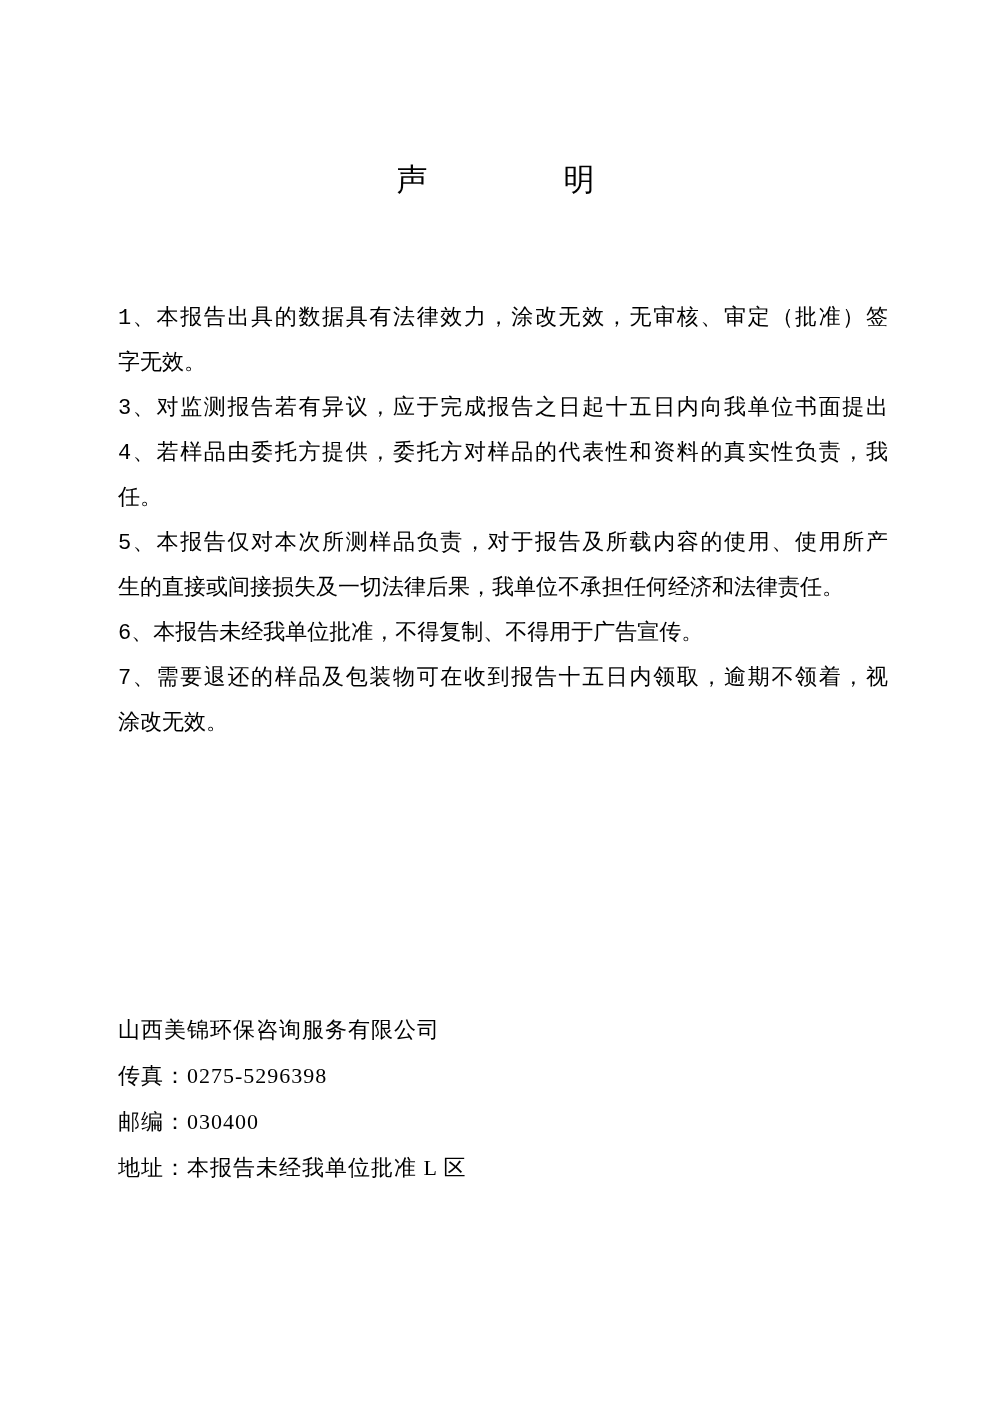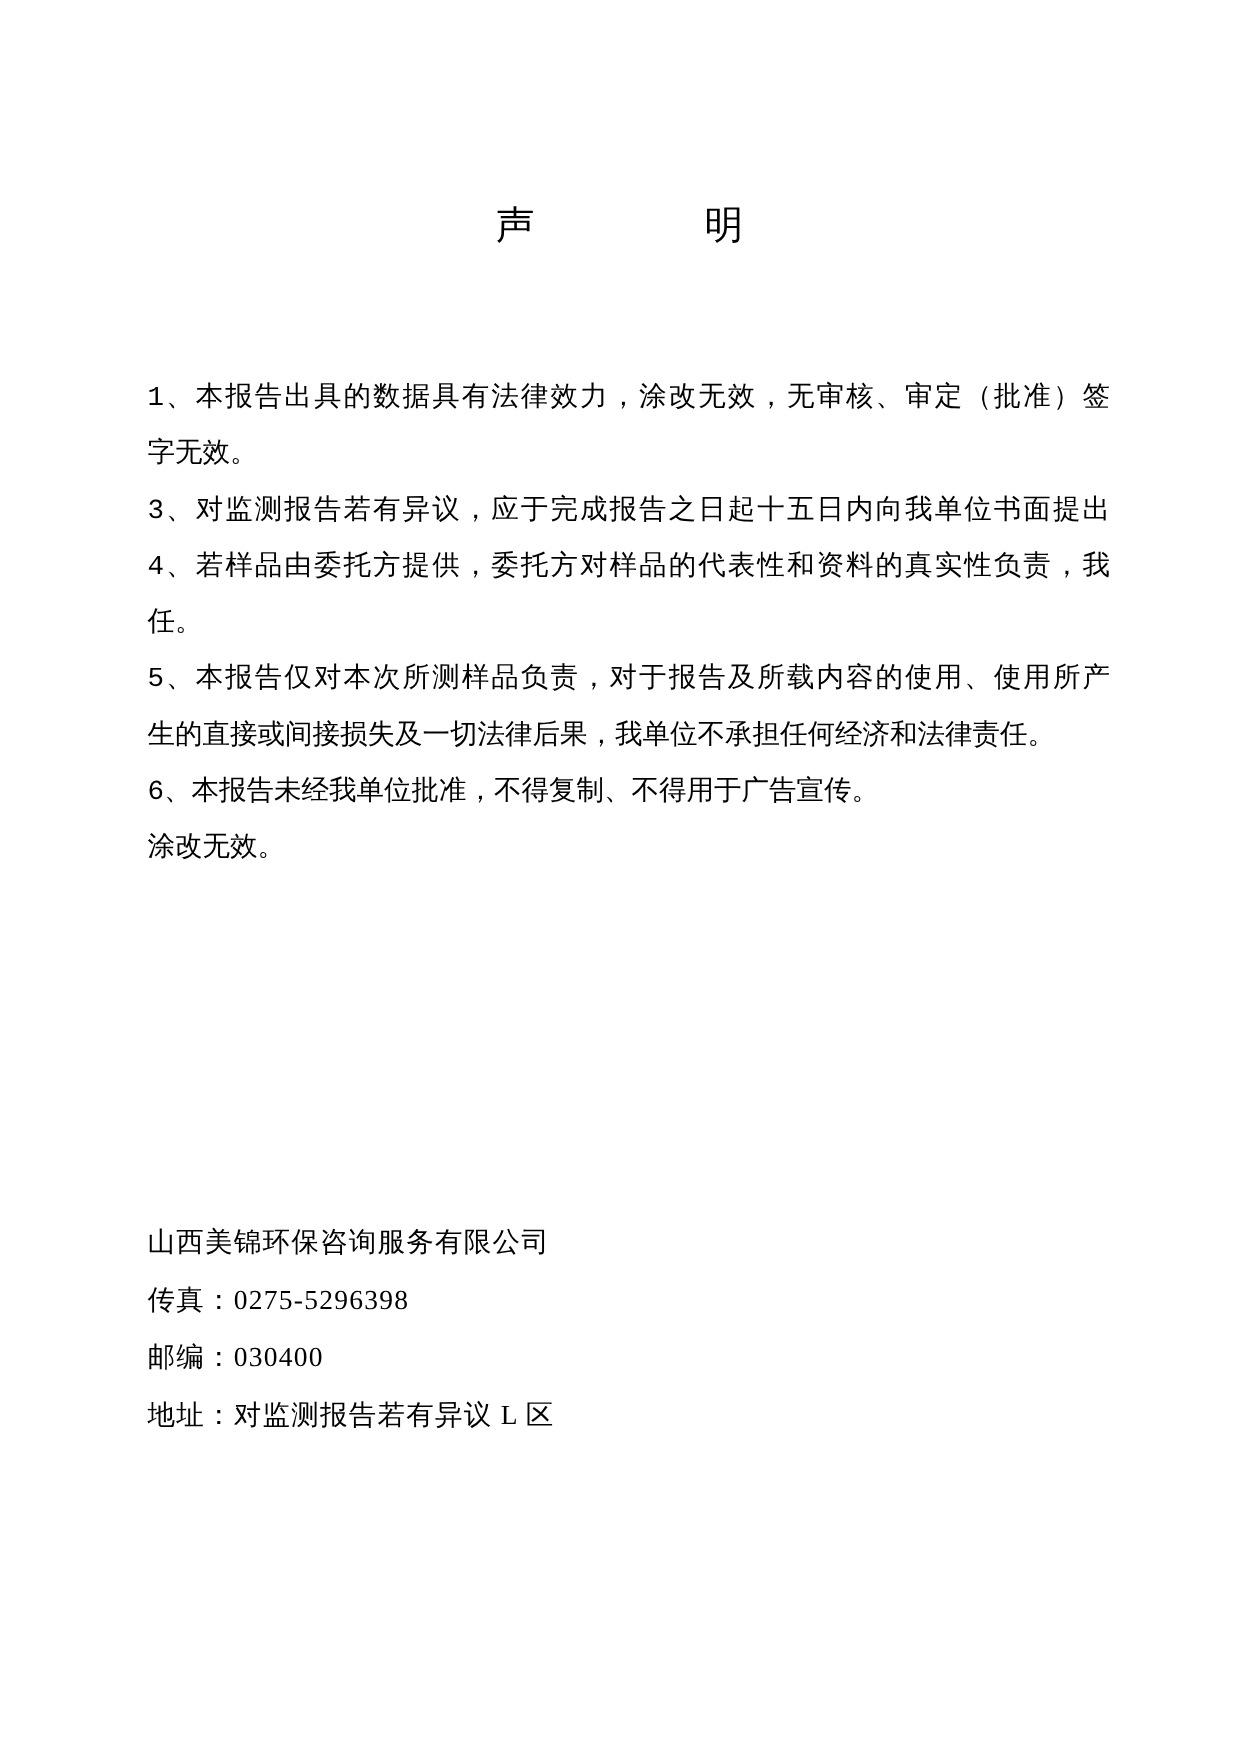--- a/index.html
+++ b/index.html
@@ -46,21 +46,21 @@
   }
   .declarations .line.fill {
     text-align: justify;
     text-align-last: justify;
   }
   .declarations .line.last {
     white-space: nowrap;
   }
   .contact {
     position: absolute;
-    top: 971px;
+    top: 1007px;
     left: 118px;
     width: 770px;
     font-size: 22px;
     letter-spacing: 1px;
   }
   .contact .contact-line {
     line-height: 46px;
     height: 46px;
     white-space: nowrap;
   }
@@ -77,23 +77,24 @@
 
   <div class="declarations">
       <div class="line fill">1、本报告出具的数据具有法律效力，涂改无效，无审核、审定（批准）签</div>
       <div class="line last">字无效。</div>
       <div class="line fill">3、对监测报告若有异议，应于完成报告之日起十五日内向我单位书面提出</div>
       <div class="line fill">4、若样品由委托方提供，委托方对样品的代表性和资料的真实性负责，我</div>
       <div class="line last">任。</div>
       <div class="line fill">5、本报告仅对本次所测样品负责，对于报告及所载内容的使用、使用所产</div>
       <div class="line last">生的直接或间接损失及一切法律后果，我单位不承担任何经济和法律责任。</div>
       <div class="line last">6、本报告未经我单位批准，不得复制、不得用于广告宣传。</div>
+      <div class="line fill">7、需要退还的样品及包装物可在收到报告十五日内领取，逾期不领着，视</div>
       <div class="line last">涂改无效。</div>
     </div>
 
   <div class="contact">
     <div class="contact-line">山西美锦环保咨询服务有限公司</div>
     <div class="contact-line">传真：0275-5296398</div>
     <div class="contact-line">邮编：030400</div>
-    <div class="contact-line">地址：对监测报告若有异议 L 区</div>
+    <div class="contact-line">地址：本报告未经我单位批准 L 区</div>
   </div>
 
 </div>
 
 </body></html>

